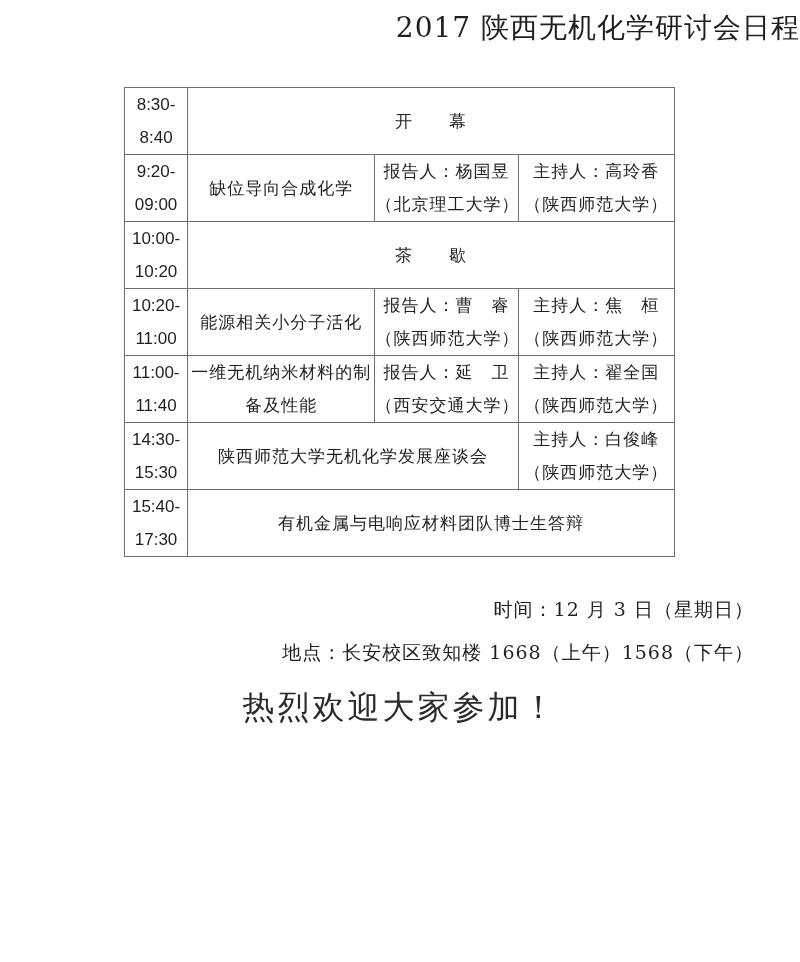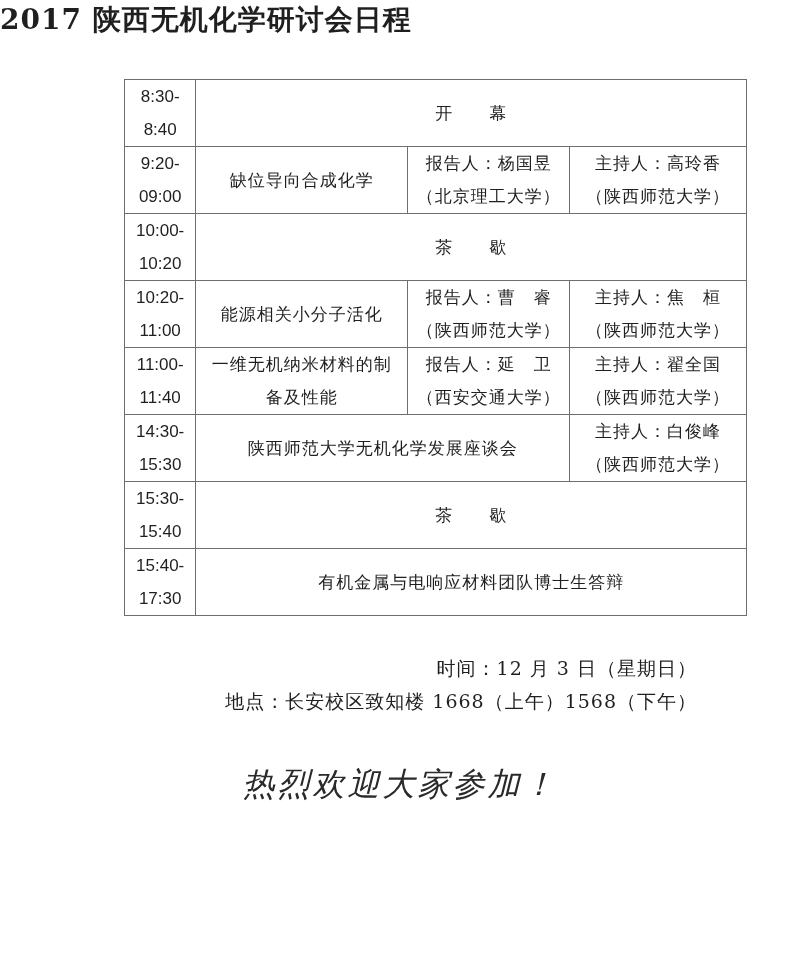--- a/index.html
+++ b/index.html
@@ -8,30 +8,31 @@
     background: #ffffff;
   }
   body {
     width: 800px;
     height: 962px;
     overflow: hidden;
     color: #1f1f1f;
     font-family: "DejaVu Serif", "Liberation Serif", serif;
   }
   .doc-title {
-    text-align: left;
+    margin-top: 8px;
+    text-align: right;
     font-size: 28px;
-    font-weight: bold;
+    font-weight: normal;
     letter-spacing: 1px;
     line-height: 40px;
   }
   table.schedule {
     border-collapse: collapse;
     table-layout: fixed;
-    width: 623px;
+    width: 551px;
     margin: 39px 0 0 124px;
     padding-left: 22px;
   }
   table.schedule td {
     border: 1px solid #6e6e6e;
     text-align: center;
     vertical-align: middle;
     padding: 0;
     font-size: 17px;
     letter-spacing: 1px;
@@ -41,31 +42,30 @@
     line-height: 33px;
     white-space: nowrap;
   }
   .time {
     font-family: "Liberation Sans", "DejaVu Sans", sans-serif;
     font-size: 17px;
     letter-spacing: 0;
   }
   .footer-block {
     margin-top: 40px;
-    padding-right: 103px;
+    padding-right: 46px;
     text-align: right;
     font-size: 19px;
     letter-spacing: 1px;
   }
-  .place-line { margin-top: 7px; }
+  .place-line { margin-top: 17px; }
   .welcome-line {
-    margin-top: 48px;
+    margin-top: 20px;
     text-align: center;
     font-size: 32px;
-    font-style: italic;
     letter-spacing: 3px;
     color: #2a2a2a;
   }
 </style>
 </head>
 <body>
 
 <div class="doc-title">2017 陕西无机化学研讨会日程</div>
 
 <table class="schedule">
@@ -161,29 +161,20 @@
       </td>
       <td colspan="2">
         <div class="ln">陕西师范大学无机化学发展座谈会</div>
       </td>
       <td>
         <div class="ln">主持人：白俊峰</div>
         <div class="ln">（陕西师范大学）</div>
       </td>
     </tr>
 
-    <tr>
-      <td>
-        <div class="ln time">15:30-</div>
-        <div class="ln time">15:40</div>
-      </td>
-      <td colspan="3">
-        <div class="ln">茶　　歇</div>
-      </td>
-    </tr>
 
     <tr>
       <td>
         <div class="ln time">15:40-</div>
         <div class="ln time">17:30</div>
       </td>
       <td colspan="3">
         <div class="ln">有机金属与电响应材料团队博士生答辩</div>
       </td>
     </tr>

